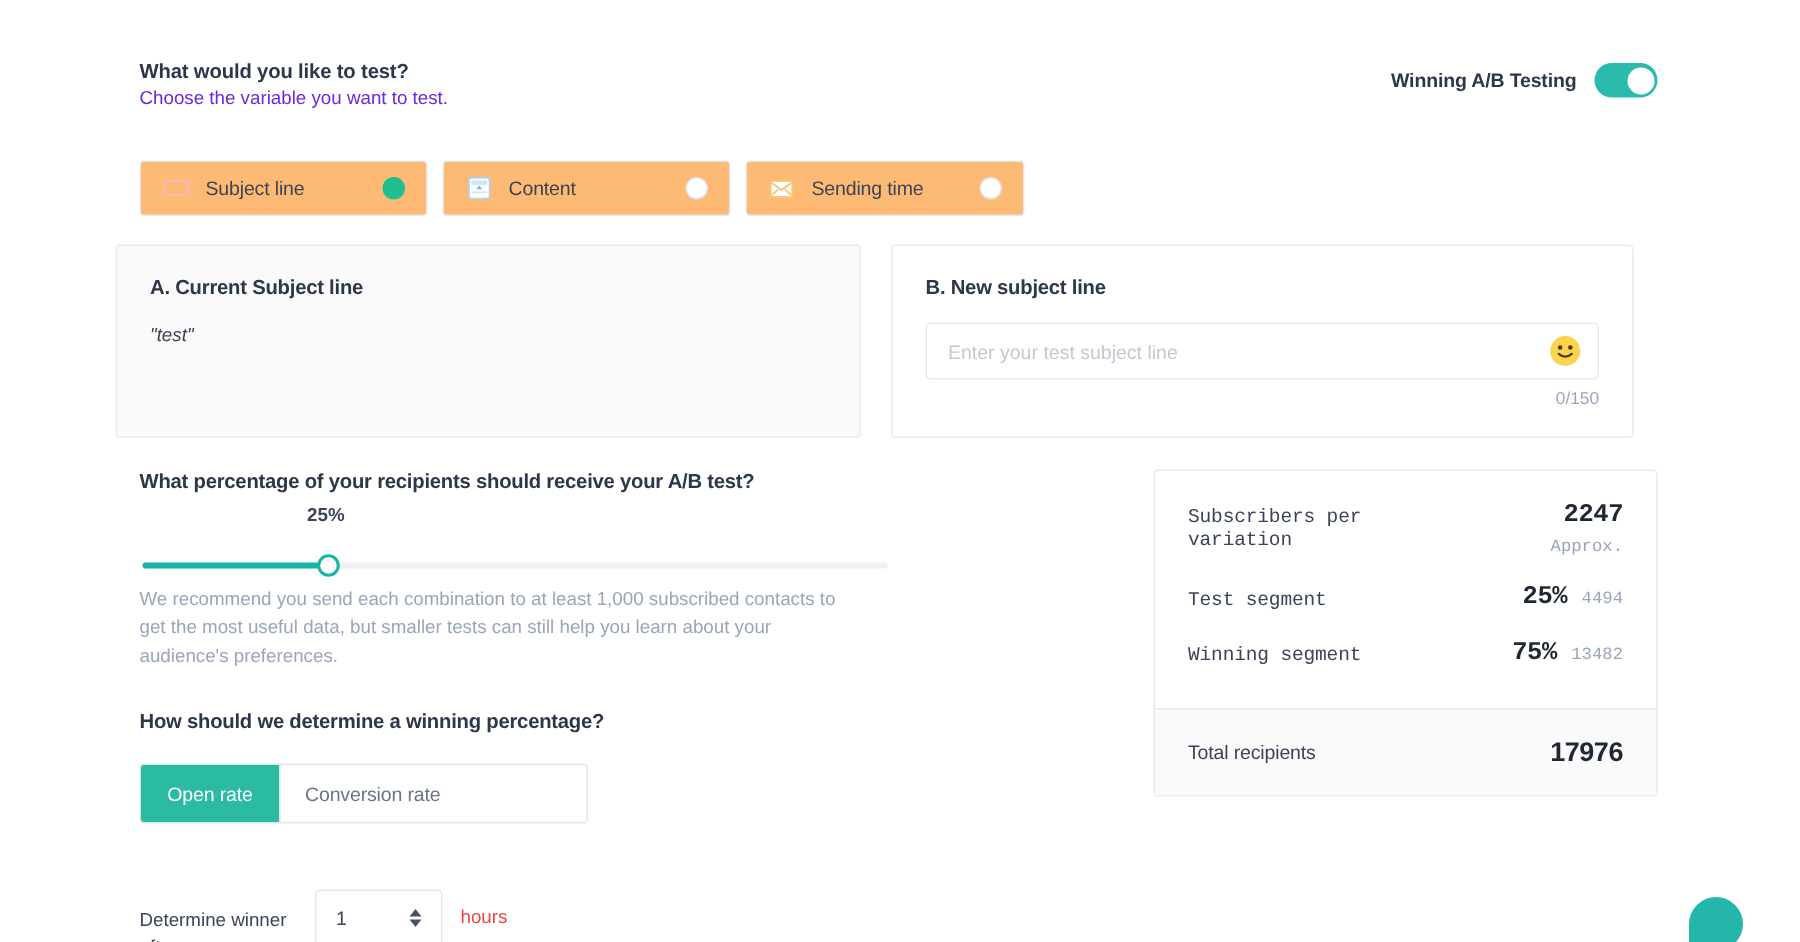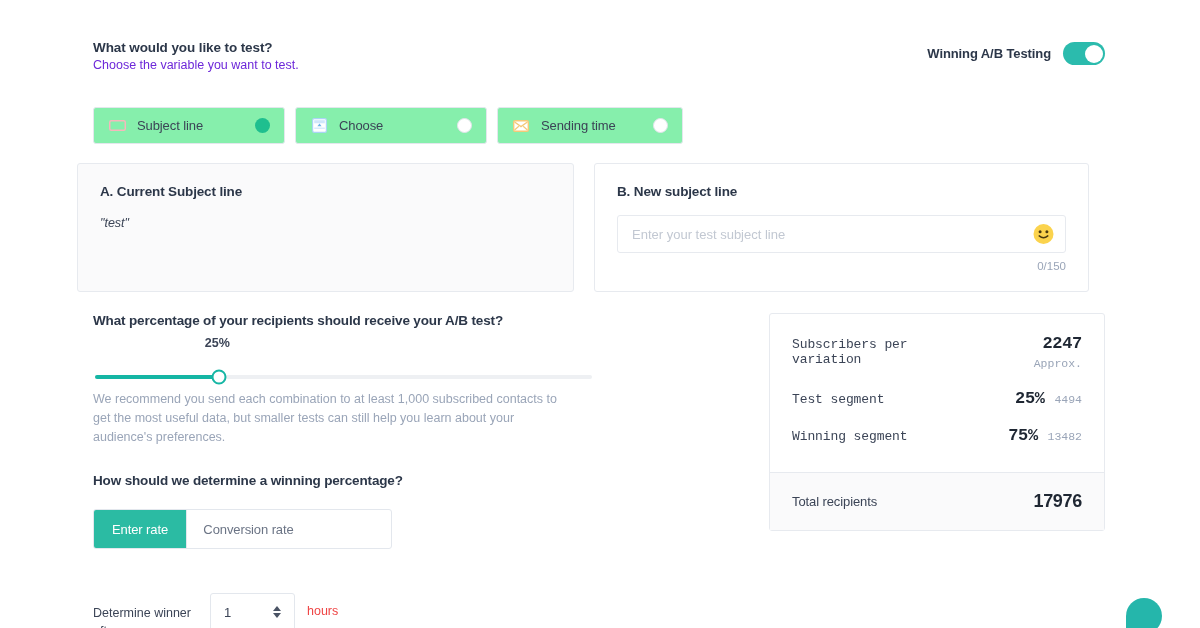--- a/index.html
+++ b/index.html
@@ -70,21 +70,21 @@
 
   
   .options {
     position: absolute;
     left: 93px; top: 107px;
     display: flex;
     gap: 10px;
   }
   .option {
     height: 37px;
-    background: #86efac;
+    background: #fdba74;
     border: 1px solid #e3e7ed;
     border-radius: 3px;
     display: flex;
     align-items: center;
     padding: 0 14px;
     cursor: pointer;
   }
   .option.opt-subject { width: 192px; }
   .option.opt-content { width: 192px; }
   .option.opt-sending { width: 186px; }
@@ -399,21 +399,21 @@
 
     <div class="option opt-content">
       <span class="opt-icon">
         <svg width="15" height="15" viewBox="0 0 15 15">
           <rect x="0.6" y="0.6" width="13.8" height="13.8" rx="1.6" fill="#ffffff" stroke="#a9d4f5" stroke-width="1.2"></rect>
           <rect x="2.2" y="2.2" width="10.6" height="3.1" fill="#cfe6fa"></rect>
           <rect x="2.2" y="9.6" width="10.6" height="1.2" fill="#cfe6fa"></rect>
           <path d="M7.5 5.6 L9.6 8.2 L5.4 8.2 Z" fill="#6fb4e8"></path>
         </svg>
       </span>
-      <span class="opt-label">Choose</span>
+      <span class="opt-label">Content</span>
       <span class="radio off"></span>
     </div>
 
     <div class="option opt-sending">
       <span class="opt-icon">
         <svg width="16" height="12" viewBox="0 0 16 12">
           <rect x="0.7" y="0.7" width="14.6" height="10.6" rx="1.4" fill="#ffffff" stroke="#f5c978" stroke-width="1.4"></rect>
           <path d="M1.6 2 L8 6.6 L14.4 2" fill="none" stroke="#f5c978" stroke-width="1.4"></path>
           <path d="M1.6 10 L5.8 6.2 M14.4 10 L10.2 6.2" fill="none" stroke="#f5c978" stroke-width="1.2"></path>
         </svg>
@@ -459,21 +459,21 @@
         <div class="slider-fill" style="width: 25%;"></div>
         <div class="slider-thumb" style="left: 25%;"></div>
       </div>
     </div>
 
     <div class="help-text">We recommend you send each combination to at least 1,000 subscribed contacts to get the most useful data, but smaller tests can still help you learn about your audience's preferences.</div>
 
     <div class="q-title q-title-2">How should we determine a winning percentage?</div>
 
     <div class="segmented">
-      <div class="seg seg-open active">Enter rate</div>
+      <div class="seg seg-open active">Open rate</div>
       <div class="seg seg-conv">Conversion rate</div>
     </div>
 
     <div class="winner-row">
       <div class="winner-label">Determine winner after</div>
       <div class="select-box">
         <span class="sel-value">1</span>
         <span class="sel-arrows">
           <i class="up"></i>
             <i class="down"></i>

